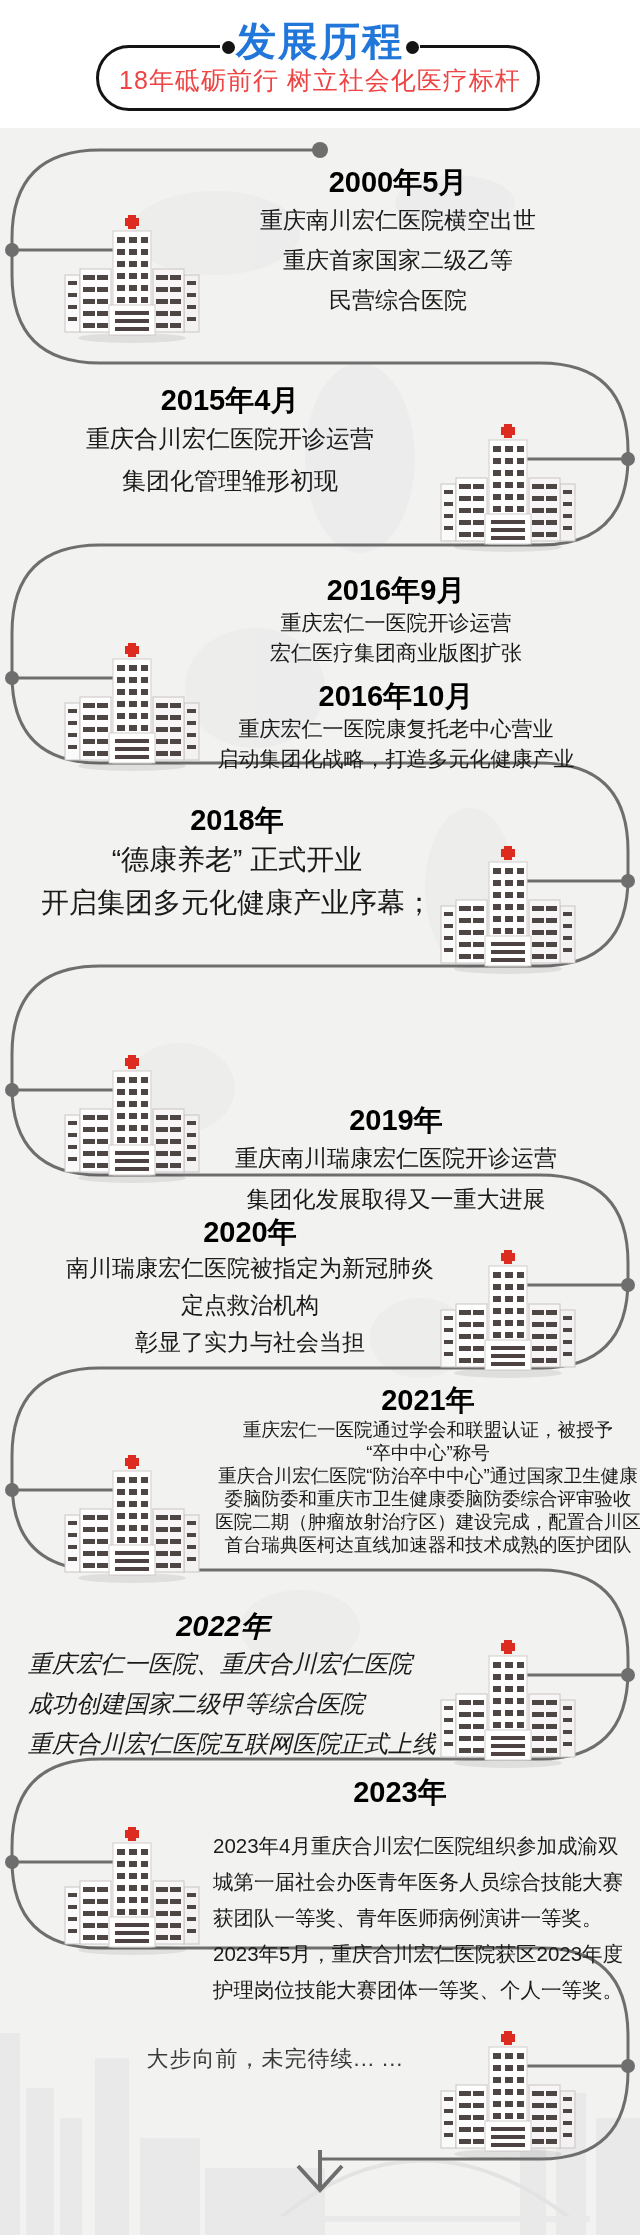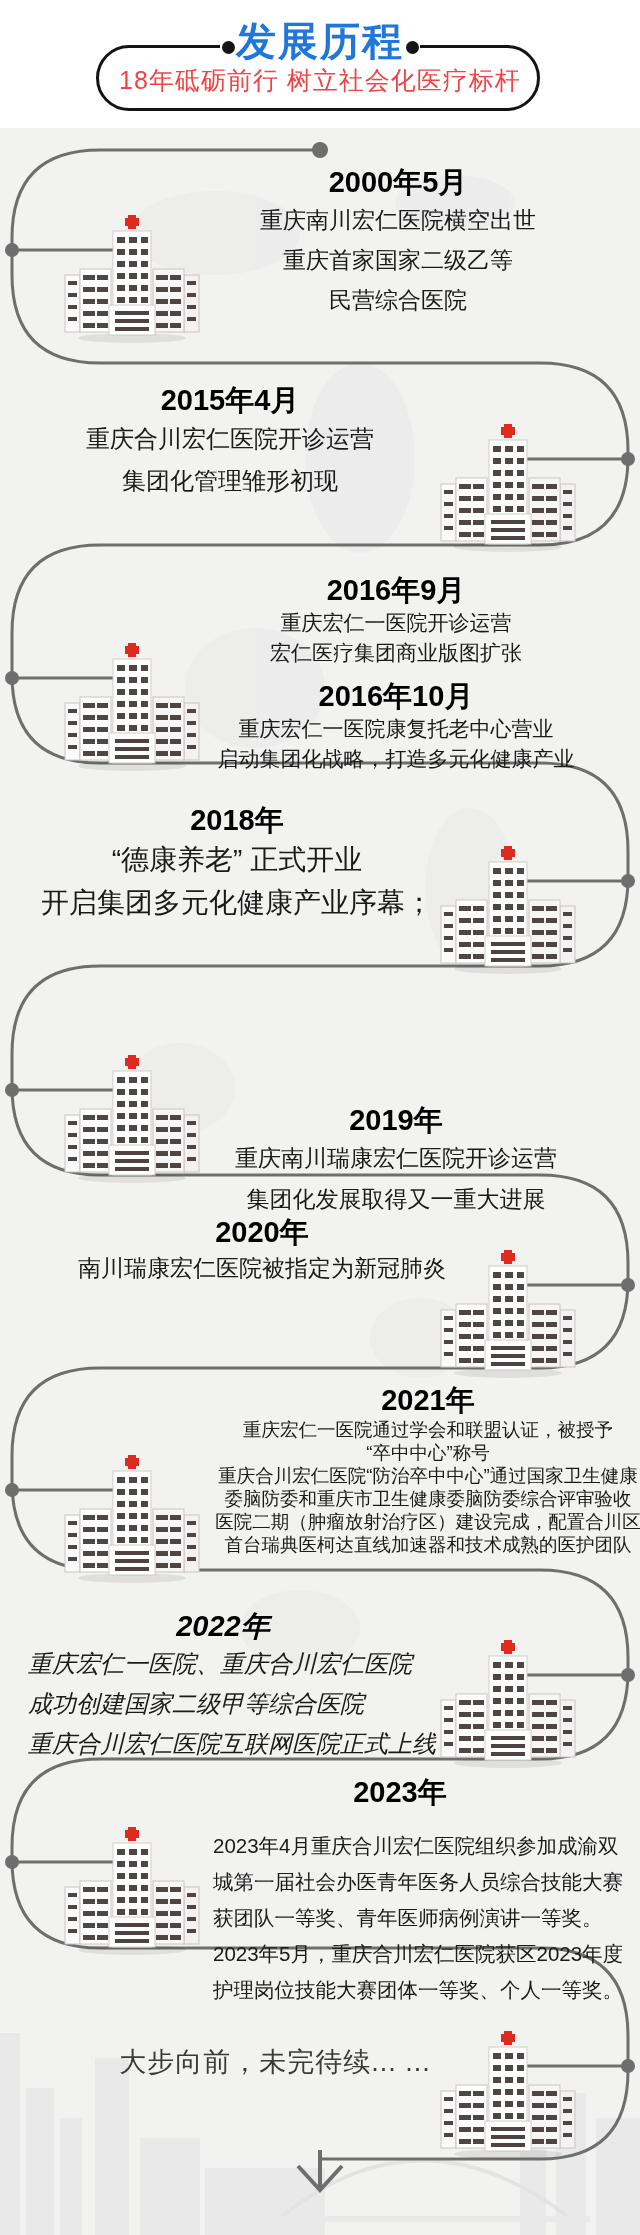--- a/index.html
+++ b/index.html
@@ -28,21 +28,21 @@
   .s2 .ln{font-size:24px;line-height:42px;}
   .s3 .ln{font-size:21px;line-height:30px;}
   .s3 .yr2{margin-top:10px;}
   .s4 .ln{font-size:28px;line-height:43px;}
   .s5 .ln{font-size:23px;line-height:41px;}
   .s6 .ln{font-size:23px;line-height:37px;}
   .s7 .ln{font-size:18.5px;line-height:23px;}
   .s8 .yrwrap{width:390px;text-align:center;}
   .s8 .ln{font-size:24px;line-height:40px;}
   .s9l .ln{font-size:20.5px;line-height:36px;}
-  .s10{font-size:27px;color:#3a3a3a;letter-spacing:1px;}
+  .s10{font-size:22px;color:#3a3a3a;letter-spacing:1px;}
 </style>
 </head>
 <body>
 
 <div id="page">
 
   <div id="header">
     <div class="hdr-box"></div>
     <div class="hdr-dot" style="left:222px;"></div>
     <div class="hdr-dot" style="left:406px;"></div>
@@ -257,23 +257,25 @@
       <div class="ln">“德康养老” 正式开业</div>
       <div class="ln">开启集团多元化健康产业序幕；</div>
     </div>
 
     <div class="sec s5 ctr" style="left:187px;top:974px;width:418px;">
       <div class="yr">2019年</div>
       <div class="ln">重庆南川瑞康宏仁医院开诊运营</div>
       <div class="ln">集团化发展取得又一重大进展</div>
     </div>
 
-    <div class="sec s6 ctr" style="left:20px;top:1086px;width:484px;">
+    <div class="sec s6 ctr" style="left:8px;top:1086px;width:484px;">
       <div class="yr">2020年</div>
       <div class="ln">南川瑞康宏仁医院被指定为新冠肺炎</div>
+      <div class="ln">定点救治机构</div>
+      <div class="ln">彰显了实力与社会当担</div>
     </div>
 
     <div class="sec s7 ctr" style="left:208px;top:1254px;width:440px;">
       <div class="yr">2021年</div>
       <div class="ln">重庆宏仁一医院通过学会和联盟认证，被授予</div>
       <div class="ln">“卒中中心”称号</div>
       <div class="ln">重庆合川宏仁医院“防治卒中中心”通过国家卫生健康</div>
       <div class="ln">委脑防委和重庆市卫生健康委脑防委综合评审验收</div>
       <div class="ln">医院二期（肿瘤放射治疗区）建设完成，配置合川区</div>
       <div class="ln">首台瑞典医柯达直线加速器和技术成熟的医护团队</div>

